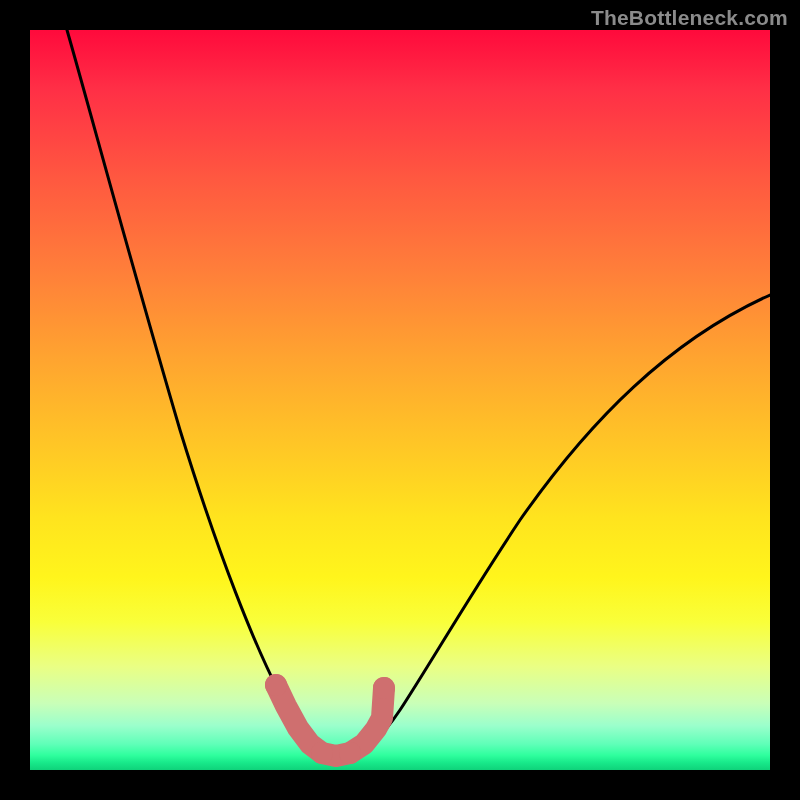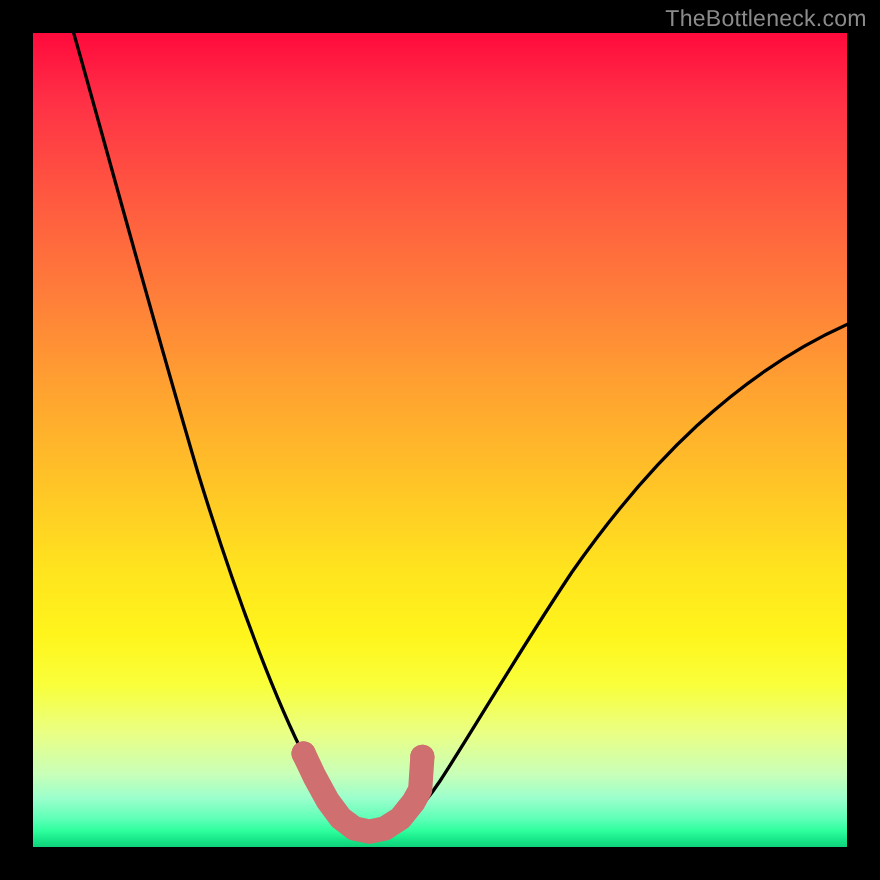--- a/index.html
+++ b/index.html
@@ -43,21 +43,21 @@
       #18e98a 99%,
       #0fd27a 100%
     );
   }
   .watermark {
     position: absolute;
     top: 6px;
     right: 12px;
     color: #8b8b8b;
     font-size: 21px;
-    font-weight: 400;
+    font-weight: 700;
     letter-spacing: 0.2px;
   }
   svg.curves {
     position: absolute;
     left: 0;
     top: 0;
     width: 740px;
     height: 740px;
   }
 </style>

